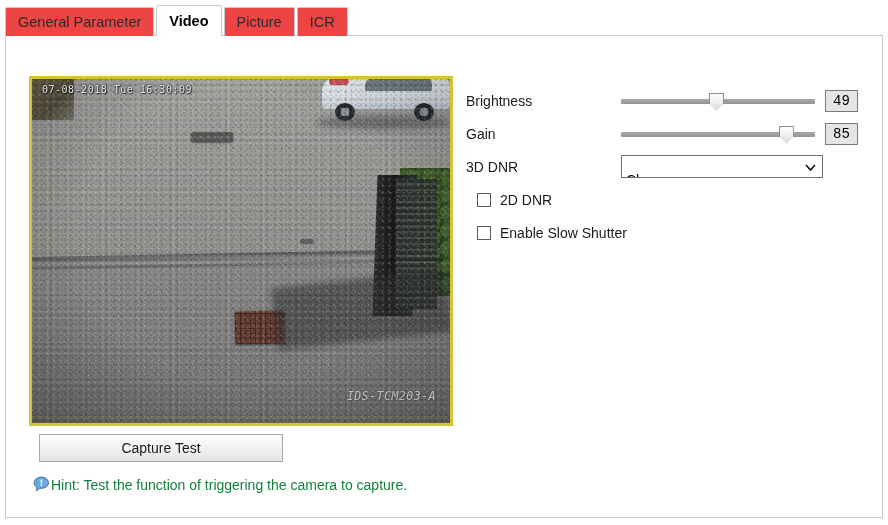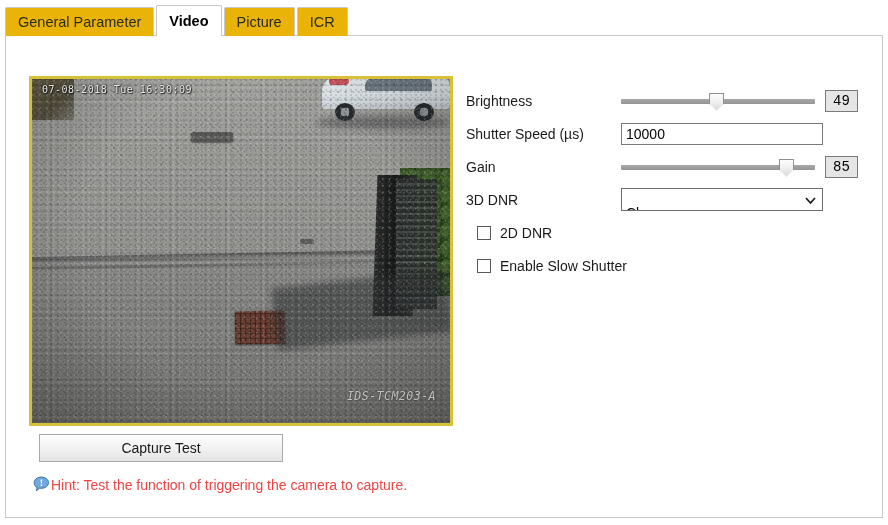--- a/index.html
+++ b/index.html
@@ -25,21 +25,21 @@
     align-items: flex-end;
     padding-left: 5px;
     box-sizing: border-box;
   }
   .tab {
     height: 29px;
     line-height: 29px;
     padding: 0 12px;
     font-size: 14.5px;
     color: #2b2b2b;
-    background: #eab308;
+    background: #ef4444;
     border: 1px solid #c8c8c8;
     border-bottom: none;
     border-radius: 2px 2px 0 0;
     margin-right: 2px;
     box-sizing: border-box;
     position: relative;
     z-index: 1;
     white-space: nowrap;
   }
   .tab.active {
@@ -293,21 +293,21 @@
   }
 
   
   .hint {
     position: absolute;
     left: 27px;
     top: 440px;
     display: flex;
     align-items: center;
     font-size: 14px;
-    color: #ef4444;
+    color: #15803d;
     white-space: nowrap;
   }
   .hint-icon {
     width: 17px; height: 17px;
     margin-right: 1px;
     flex: 0 0 auto;
   }
 
   
   .form {
@@ -492,26 +492,20 @@
       <div class="ctrl">
         <div class="slider">
           <div class="slider-track"></div>
           <div class="slider-thumb" id="thumb-brightness" style="left: 49%;"></div>
         </div>
         <div class="valbox">49</div>
       </div>
     </div>
 
 
-    <div class="row">
-      <div class="lbl">Shutter Speed (µs)</div>
-      <div class="ctrl">
-        <input class="txtinput" type="text" value="10000" style="">
-      </div>
-    </div>
 
     <div class="row">
       <div class="lbl">Gain</div>
       <div class="ctrl">
         <div class="slider">
           <div class="slider-track"></div>
           <div class="slider-thumb" id="thumb-gain" style="left: 85%;"></div>
         </div>
         <div class="valbox">85</div>
       </div>

